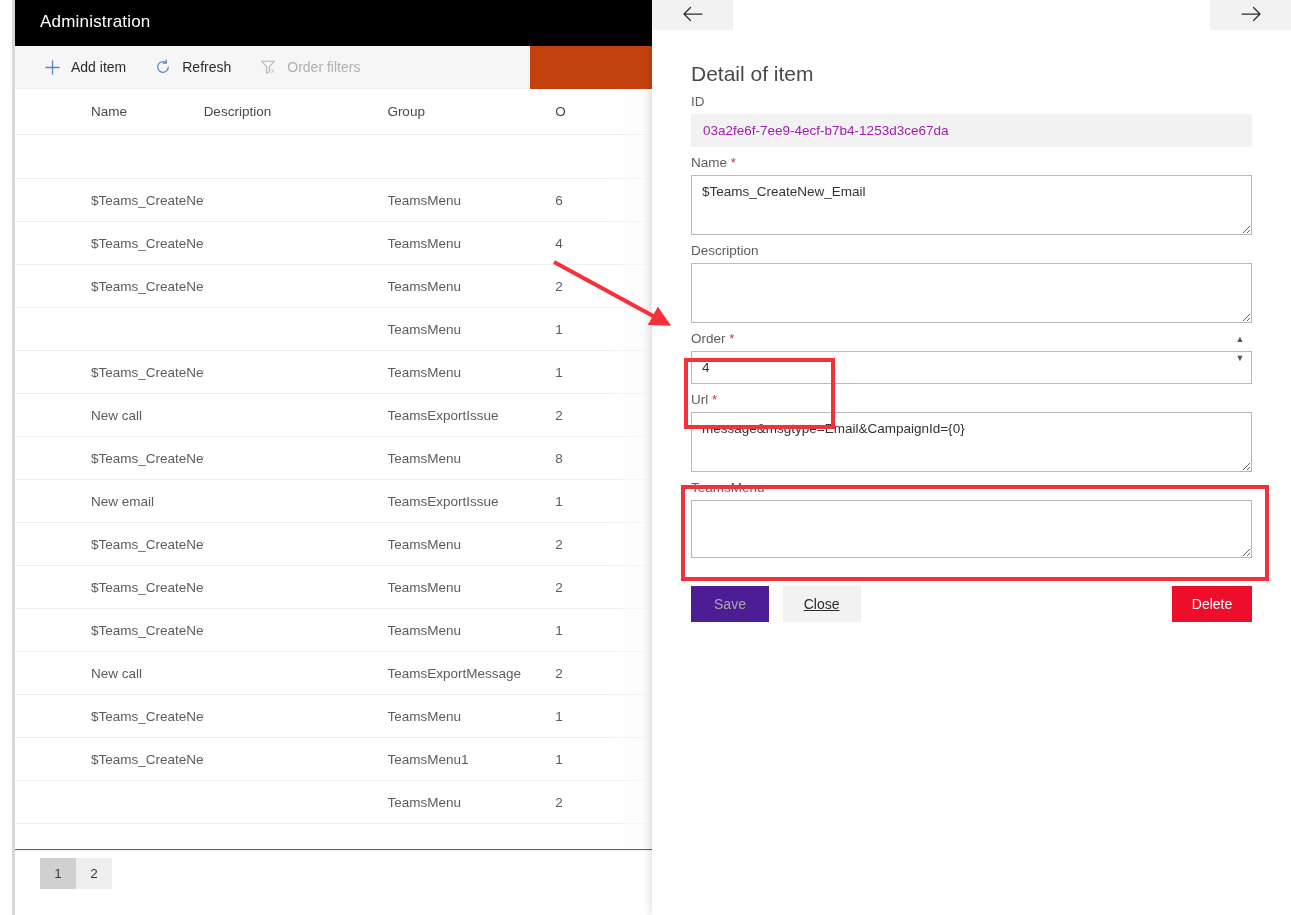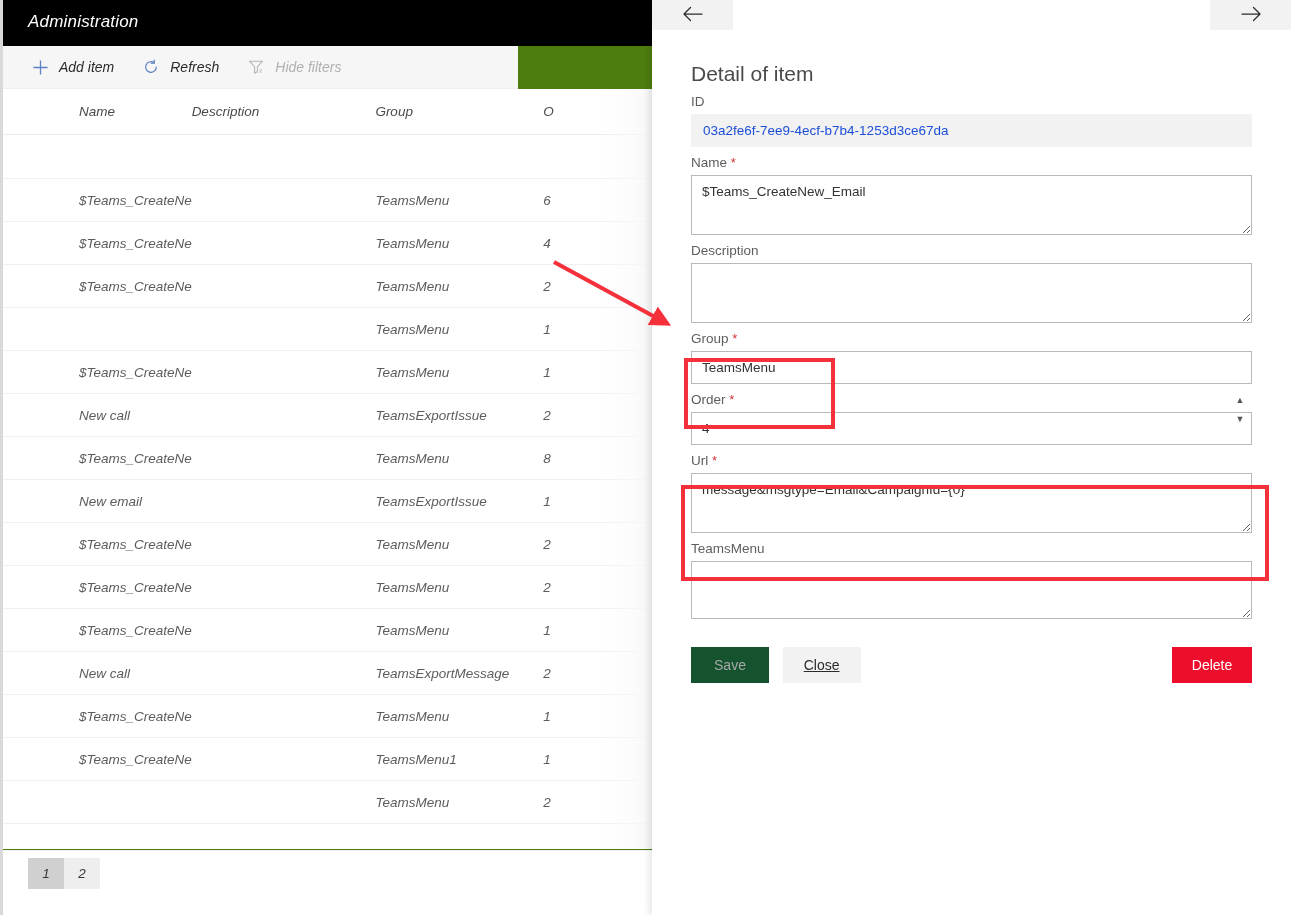--- a/index.html
+++ b/index.html
@@ -4,21 +4,21 @@
 <style>
   html,body{margin:0;padding:0;}
   body{
     width:1291px;height:915px;
     background:#fff;
     font-family:"Liberation Sans","DejaVu Sans",sans-serif;
     font-size:13px;color:#333;
     overflow:hidden;position:relative;
   }
   
-  #app-left{position:absolute;left:0;top:0;width:652px;height:915px;background:#4d7c0f;overflow:hidden;font-style:italic;}
+  #app-left{position:absolute;left:12px;top:0;width:652px;height:915px;background:#c2410c;overflow:hidden;}
   #left-rail{position:absolute;left:0;top:0;width:3px;height:915px;background:#d9d9d9;}
   #app-header{position:absolute;left:3px;top:0;width:649px;height:46px;background:#000;}
   #app-title{position:absolute;left:25px;top:12px;color:#fff;font-size:17px;font-weight:400;letter-spacing:.2px;}
   #command-bar{position:absolute;left:3px;top:46px;width:515px;height:43px;background:#f6f6f6;
       border-bottom:1px solid #efefef;display:flex;align-items:center;padding-left:27px;box-sizing:border-box;}
   .cmd{display:flex;align-items:center;margin-right:27px;cursor:pointer;font-size:14px;color:#2b2b2b;}
   .cmd.disabled{color:#b0b0b0;cursor:default;}
   .cmd .ic{width:20px;height:20px;margin-right:9px;display:flex;align-items:center;justify-content:center;}
   .cmd .lbl{line-height:1;}
   
@@ -49,32 +49,32 @@
       align-items:center;justify-content:center;cursor:pointer;}
   #nav-back{left:0;}
   #nav-fwd{right:0;}
   #panel-body{position:absolute;left:0;top:30px;width:639px;height:885px;padding:0 39px 0 39px;box-sizing:border-box;}
   #panel-title{margin-top:32px;font-size:21px;color:#4a4a4a;font-weight:400;}
   .field{margin-top:8px;}
   .field-label{font-size:13.5px;color:#5e5e5e;margin-bottom:5px;display:inline-block;}
   .req{color:#d13438;font-size:13px;}
   .inp{width:100%;box-sizing:border-box;border:1px solid #b9b9b9;background:#fff;
       font-family:inherit;font-size:13.5px;color:#333;padding:8px 10px;outline:none;}
-  .inp.readonly{background:#f2f2f2;border:none;color:#1d4ed8;padding:9px 12px;}
+  .inp.readonly{background:#f2f2f2;border:none;color:#a21caf;padding:9px 12px;}
   textarea.inp{resize:vertical;display:block;}
   .ta-1{height:60px;}
   .ta-3{height:58px;}
   .spin-wrap{position:relative;}
   .spin{position:absolute;right:6px;top:4px;width:12px;height:28px;display:flex;flex-direction:column;
       justify-content:space-between;align-items:center;color:#555;font-size:9px;line-height:1;}
   .spin span{cursor:pointer;}
   #btn-row{margin-top:28px;position:relative;height:36px;}
   .btn{height:36px;min-width:78px;border:none;font-family:inherit;font-size:14px;cursor:pointer;
       display:inline-flex;align-items:center;justify-content:center;padding:0 16px;}
-  #btn-save{background:#14532d;color:#a8a8a8;cursor:default;}
+  #btn-save{background:#4c1d95;color:#a8a8a8;cursor:default;}
   #btn-close{background:#f2f2f2;color:#2b2b2b;margin-left:10px;text-decoration:underline;}
   #btn-delete{position:absolute;right:0;top:0;background:#ec0e2b;color:#fff;min-width:80px;text-align:center;}
   
   .anno-box{position:absolute;border:4px solid #f4303a;box-sizing:border-box;pointer-events:none;}
   #anno-group{left:684px;top:358px;width:151px;height:71px;}
   #anno-url{left:681px;top:485px;width:588px;height:96px;}
   #anno-arrow{position:absolute;left:540px;top:245px;width:150px;height:100px;pointer-events:none;}
 </style>
 </head>
 <body>
@@ -108,21 +108,21 @@
       <span class="lbl">Refresh</span>
     </div>
 
     <div class="cmd disabled">
       <span class="ic">
         <svg width="17" height="16" viewBox="0 0 17 16">
           <path d="M1.5 2.2h13l-5.1 5.6v5l-2.8 1.4v-6.4z" stroke="#b6b6b6" stroke-width="1.1" fill="none" stroke-linejoin="round"></path>
           <text x="11" y="14.4" font-size="6.4" fill="#b6b6b6" font-family="sans-serif">x</text>
         </svg>
       </span>
-      <span class="lbl">Hide filters</span>
+      <span class="lbl">Order filters</span>
     </div>
 
   </div>
 
   <div id="grid">
     <div class="row header">
       <div class="c-name">Name</div>
       <div class="c-desc">Description</div>
       <div class="c-group">Group</div>
       <div class="c-order">O</div>
@@ -268,24 +268,20 @@
     <div class="field">
       <div class="field-label"><span>Name</span> <span class="req">*</span></div>
       <textarea class="inp ta-1" style="">$Teams_CreateNew_Email</textarea>
     </div>
 
     <div class="field">
       <div class="field-label">Description</div>
       <textarea class="inp ta-1" style=""></textarea>
     </div>
 
-    <div class="field">
-      <div class="field-label"><span>Group</span> <span class="req">*</span></div>
-      <input class="inp" value="TeamsMenu" style="">
-    </div>
 
     <div class="field spin-wrap">
       <div class="field-label"><span>Order</span> <span class="req">*</span></div>
       <input class="inp" value="4" style="">
       <span class="spin">
         <span>▲</span>
         <span>▼</span>
       </span>
     </div>
 

